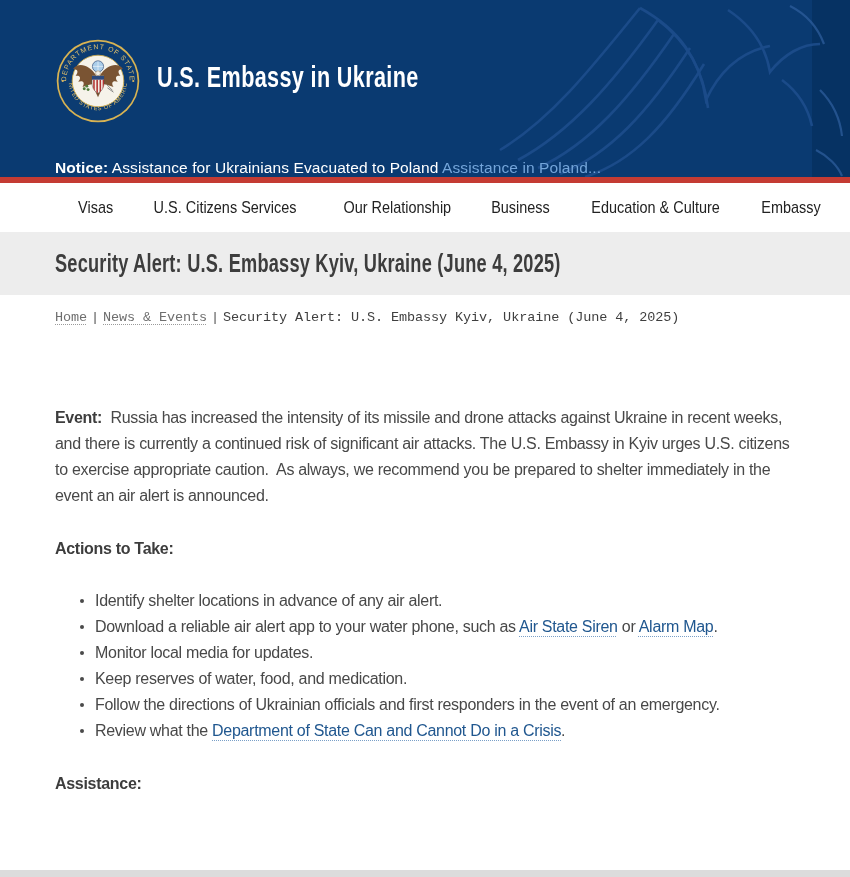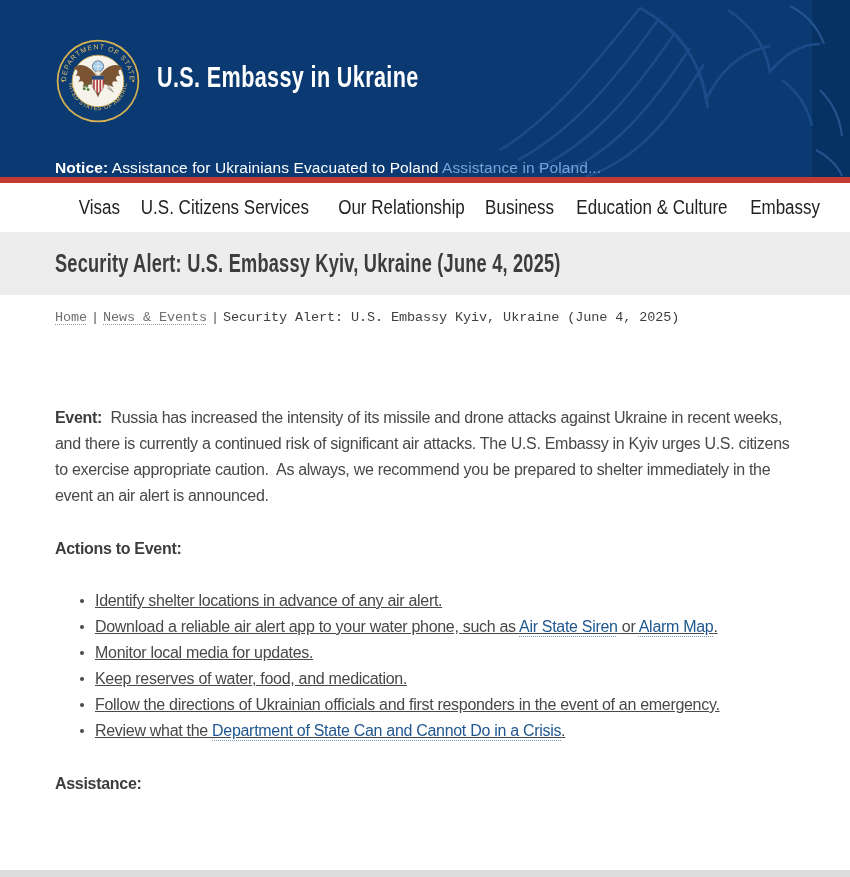--- a/index.html
+++ b/index.html
@@ -15,21 +15,21 @@
   .condensed{display:inline-block;transform:scaleX(0.72);transform-origin:0 50%;letter-spacing:0.5px;}
   .notice{position:absolute;left:55px;bottom:0;font-size:15.5px;color:#ffffff;white-space:nowrap;letter-spacing:0.1px;}
   .notice b{font-weight:bold;}
   .notice a{color:#74a5da;text-decoration:none;cursor:pointer;}
 
   .red-divider{height:6px;background:#c43b33;flex:0 0 auto;}
 
   
   nav{height:49px;background:#ffffff;display:flex;align-items:center;justify-content:space-between;
       padding:0 24px 0 75px;flex:0 0 auto;}
-  .nav-item{color:#222222;font-size:20px;text-decoration:none;cursor:pointer;white-space:nowrap;}
+  .nav-item{color:#222222;font-size:17px;text-decoration:none;cursor:pointer;white-space:nowrap;}
   .nav-label{display:inline-block;transform:scaleX(0.85);transform-origin:50% 50%;}
 
   
   .title-bar{height:63px;background:#ededed;display:flex;align-items:center;flex:0 0 auto;}
   .title-bar h1{margin:0;padding-left:55px;font-size:26px;font-weight:bold;color:#3d3d3d;white-space:nowrap;}
   .condensed-title{display:inline-block;transform:scaleX(0.70);transform-origin:0 50%;letter-spacing:0.3px;}
 
   
   .breadcrumb{margin:14px 55px 0;font-size:13.5px;line-height:18px;color:#3f3f3f;letter-spacing:-0.1px;font-family:Liberation Mono, monospace;}
   .breadcrumb a{color:#6e6e6e;text-decoration:underline dotted 1px;text-underline-offset:3px;
@@ -38,21 +38,21 @@
 
   
   main{padding:0 55px;flex:0 0 auto;width:740px;}
   .body-text{font-size:16px;letter-spacing:-0.3px;line-height:26px;color:#484848;}
   .event{margin:78px 0 0;white-space:pre-wrap;}
   .event b, .subhead{font-weight:bold;color:#3d3d3d;}
   .subhead{margin:0;}
   .actions-heading{margin-top:27px;}
   .assistance-heading{margin-top:27px;}
   ul{margin:26px 0 0;padding:0;list-style:none;}
-  li{position:relative;padding-left:40px;line-height:26px;text-decoration:underline;}
+  li{position:relative;padding-left:40px;line-height:26px;}
   li::before{content:"";position:absolute;left:25px;top:11px;width:4px;height:4px;border-radius:50%;background:#4a4a4a;}
   .inline-link{color:#20578f;text-decoration:underline dotted 1px;text-underline-offset:4px;
                text-decoration-color:#7aa0c8;cursor:pointer;}
 
   .footer-strip{margin-top:auto;height:7px;background:#dcdcdc;flex:0 0 auto;}
 </style>
 </head>
 <body>
 
 <div class="page">
@@ -154,21 +154,21 @@
     <h1>
       <span class="condensed-title">Security Alert: U.S. Embassy Kyiv, Ukraine (June 4, 2025)</span>
     </h1>
   </div>
 
   <div class="breadcrumb"><a>Home</a><span class="sep">|</span><a>News &amp; Events</a><span class="sep">|</span><span>Security Alert: U.S. Embassy Kyiv, Ukraine (June 4, 2025)</span></div>
 
   <main>
     <p class="event body-text"><b>Event:</b><span>  Russia has increased the intensity of its missile and drone attacks against Ukraine in recent weeks, and there is currently a continued risk of significant air attacks. The U.S. Embassy in Kyiv urges U.S. citizens to exercise appropriate caution.  As always, we recommend you be prepared to shelter immediately in the event an air alert is announced.</span></p>
 
-    <p class="subhead actions-heading body-text">Actions to Event:</p>
+    <p class="subhead actions-heading body-text">Actions to Take:</p>
 
     <ul class="body-text" id="actionsList">
         <li><span>Identify shelter locations in advance of any air alert.</span></li>
         <li><span>Download a reliable air alert app to your water phone, such as </span><a class="inline-link">Air State Siren</a><span> or </span><a class="inline-link">Alarm Map</a><span>.</span></li>
         <li><span>Monitor local media for updates.</span></li>
         <li><span>Keep reserves of water, food, and medication.</span></li>
         <li><span>Follow the directions of Ukrainian officials and first responders in the event of an emergency.</span></li>
         <li><span>Review what the </span><a class="inline-link">Department of State Can and Cannot Do in a Crisis</a><span>.</span></li>
       </ul>
 

